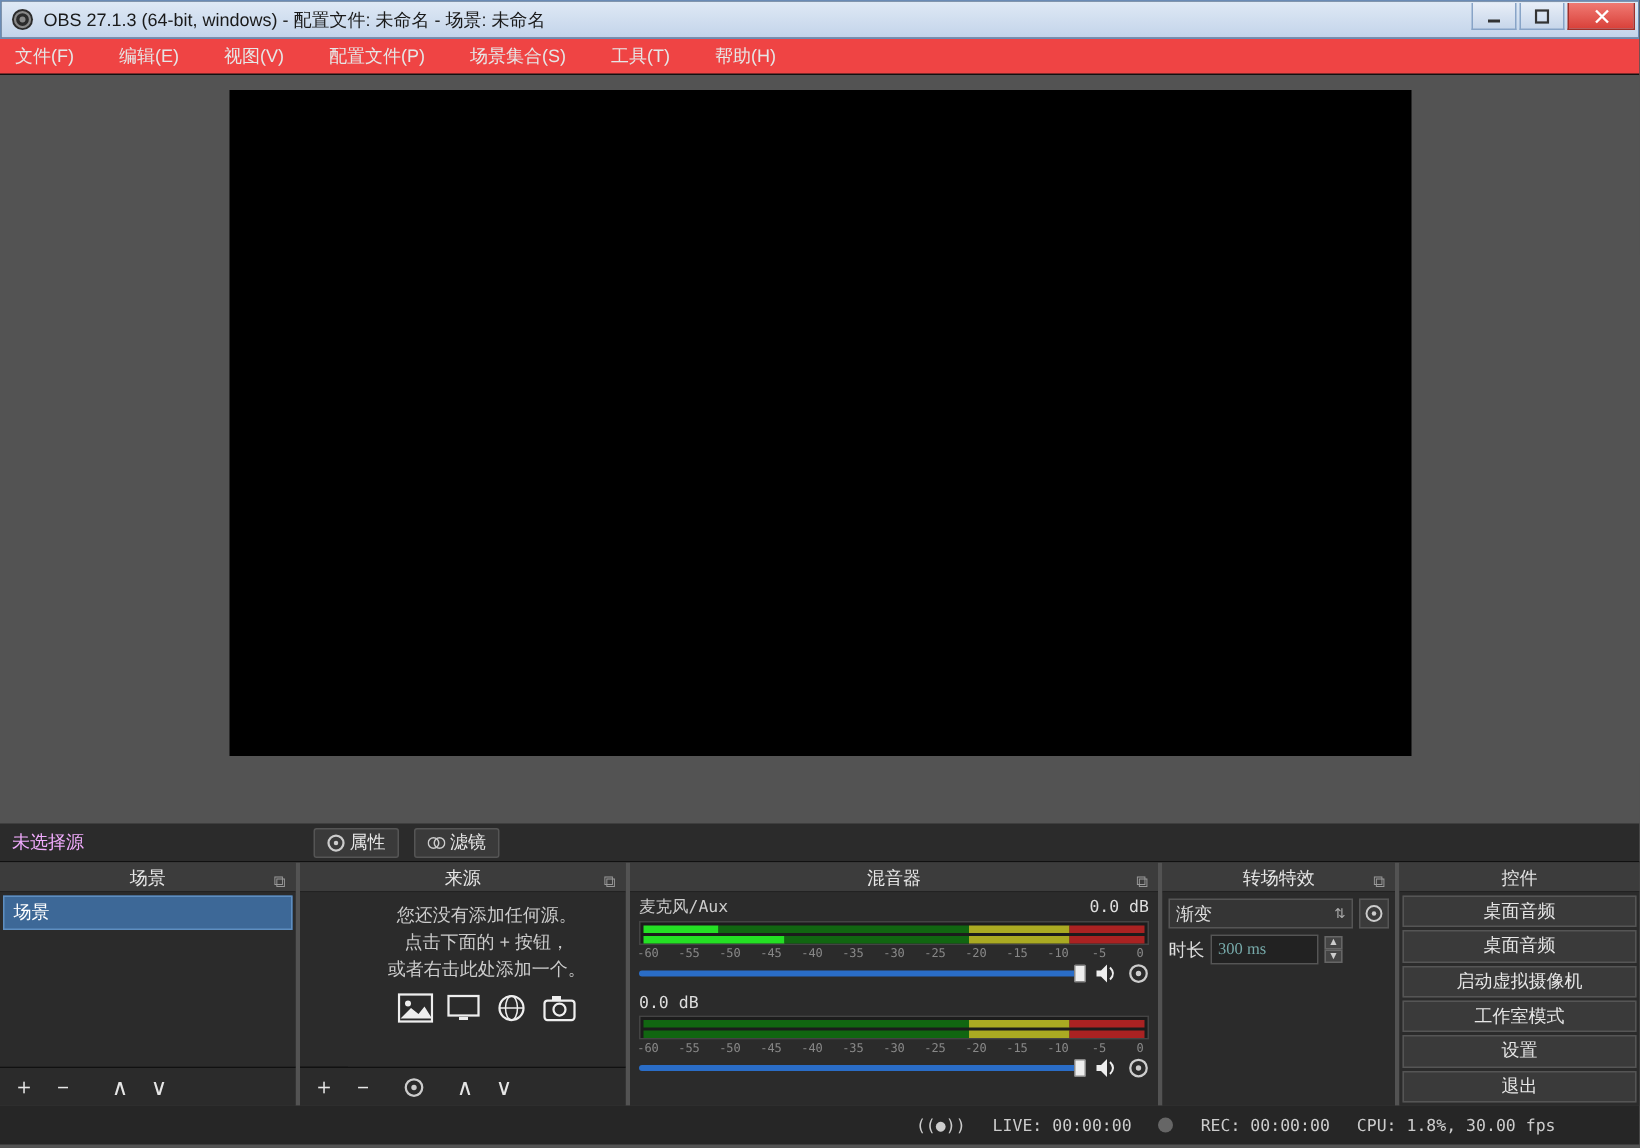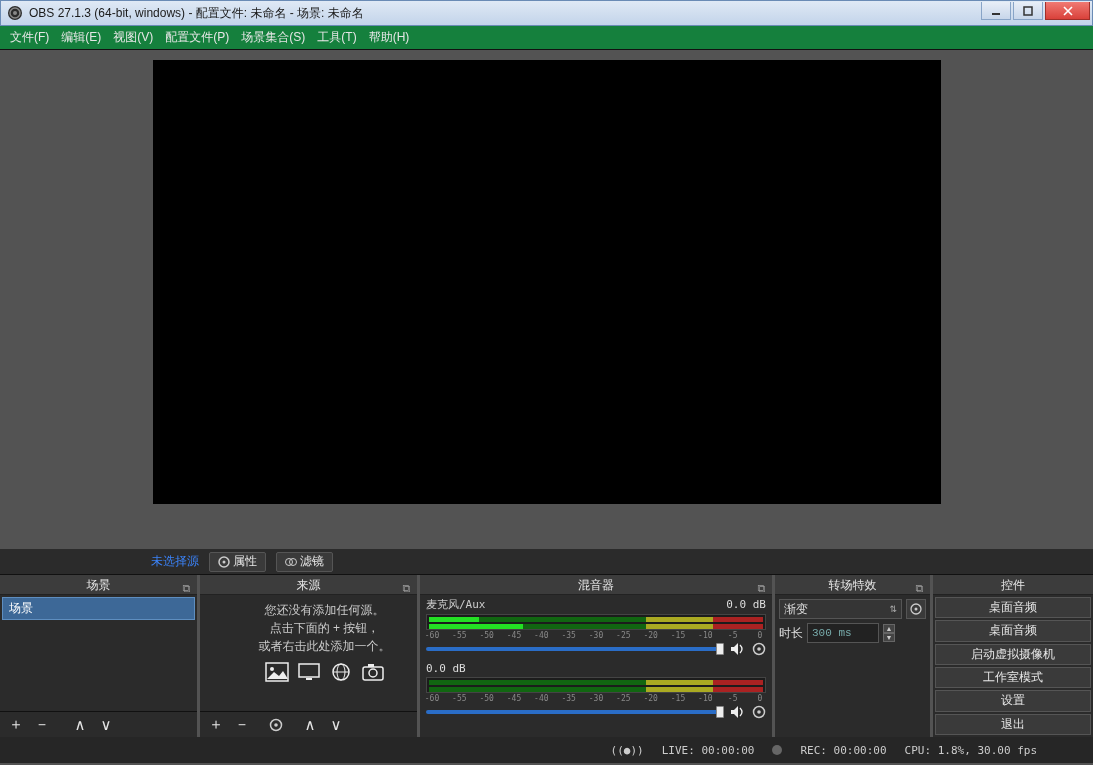--- a/index.html
+++ b/index.html
@@ -7,31 +7,31 @@
 
 
 .titlebar { height: 26px; background: linear-gradient(#dfe9f5, #c3d4ea); display: flex; align-items: center; padding-left: 6px; border: 1px solid #6a8bb5; position: relative; }
 .titlebar .logo { width: 16px; height: 16px; margin-right: 6px; }
 .titlebar .title { color: #1a1a1a; font-size: 12px; }
 .win-controls { position: absolute; right: 2px; top: 1px; display: flex; gap: 2px; }
 .win-btn { width: 30px; height: 18px; border: 1px solid #88a4c7; border-top: none; background: linear-gradient(#e8eef7, #c7d6ea); display: flex; align-items: center; justify-content: center; color: #333; font-size: 9px; }
 .win-btn.close { background: linear-gradient(#f07a73, #d9413a); color: #fff; width: 45px; border-color: #a12f29;}
 
 
-.menubar { height: 24px; background: #15803d; display: flex; align-items: center; padding-left: 10px; gap: 12px; border-bottom: 1px solid #111; }
+.menubar { height: 24px; background: #ef4444; display: flex; align-items: center; padding-left: 10px; gap: 30px; border-bottom: 1px solid #111; }
 .menubar span { color: #e6e6e6; cursor: default; }
 
 
 .main { height: 499px; background: #535353; display: flex; align-items: flex-start; justify-content: center; padding-top: 10px; }
 .preview { width: 788px; height: 444px; background: #000; }
 
 
 .src-toolbar { height: 26px; background: #2b2b2b; display: flex; align-items: center; padding-left: 4px; gap: 10px; border-bottom: 1px solid #111; }
 .tb-btn { display: inline-flex; align-items: center; gap: 3px; background: #3a3a3a; border: 1px solid #555; padding: 2px 8px; color: #e6e6e6; cursor: default; border-radius: 2px; height: 20px; }
-.no-src { color: #3b82f6; flex: 0 0 195px; padding-left: 4px; text-align: right; }
+.no-src { color: #f0abfc; flex: 0 0 195px; padding-left: 4px; }
 
 
 .panels { height: 162px; display: flex; background: #535353; gap: 3px; }
 .panel { background: #2b2b2b; display: flex; flex-direction: column; position: relative; }
 .panel-head { height: 20px; background: #3c3c3c; color: #e6e6e6; text-align: center; line-height: 20px; font-size: 12px; position: relative; border-bottom: 1px solid #222; }
 .panel-head .pop { position: absolute; right: 4px; top: 3px; width: 13px; height: 13px; color: #999; font-size: 11px; }
 .panel-body { flex: 1; background: #2b2b2b; position: relative; overflow: hidden; }
 .panel-bottom { height: 26px; background: #2b2b2b; display: flex; align-items: center; padding-left: 4px; gap: 2px; border-top: 1px solid #111; }
 .icon-btn { width: 24px; height: 22px; display: inline-flex; align-items: center; justify-content: center; color: #e6e6e6; font-size: 15px; cursor: default; }
 
@@ -60,21 +60,21 @@
 .mix-slider { display: flex; align-items: center; gap: 6px; margin-top: 2px; }
 .slider-track { flex: 1; height: 4px; background: #2a6dc7; position: relative; border-radius: 2px; }
 .slider-knob { position: absolute; right: 0; top: -4px; width: 8px; height: 12px; background: #eee; border: 1px solid #888; border-radius: 1px; }
 
 .trans { width: 155px; }
 .trans .panel-body { padding: 4px; }
 .trans-row { display: flex; align-items: center; gap: 4px; margin-bottom: 4px; }
 .sel { flex: 1; background: #353535; border: 1px solid #555; height: 20px; color: #ddd; padding: 0 4px; display: flex; align-items: center; justify-content: space-between; }
 .spin { display: flex; flex-direction: column; }
 .spin span { width: 12px; height: 9px; background: #444; border: 1px solid #666; font-size: 7px; text-align: center; line-height: 7px; color: #ccc; }
-.tdur { width: 72px; background: #222; border: 1px solid #555; height: 20px; color: #7aa; padding: 0 4px; font-family: Liberation Mono, monospace; font-size: 11px; display: flex; align-items: center; }
+.tdur { width: 72px; background: #222; border: 1px solid #555; height: 20px; color: #7aa; padding: 0 4px; font-family: Liberation Serif, serif; font-size: 11px; display: flex; align-items: center; }
 
 .ctrls { width: 160px; }
 .ctrls .panel-body { padding: 2px; display: flex; flex-direction: column; gap: 2px; }
 .ctrl-btn { background: #3a3a3a; border: 1px solid #555; color: #e6e6e6; height: 22px; display: flex; align-items: center; justify-content: center; cursor: default; }
 
 
 .statusbar { height: 26px; background: #262626; display: flex; align-items: center; justify-content: flex-end; padding-right: 56px; gap: 18px; font-family: Consolas, monospace; font-size: 11px; color: #ccc; }
 .statusbar .dot { width: 10px; height: 10px; border-radius: 50%; background: #666; display: inline-block; }
 
 svg { display: block; }

